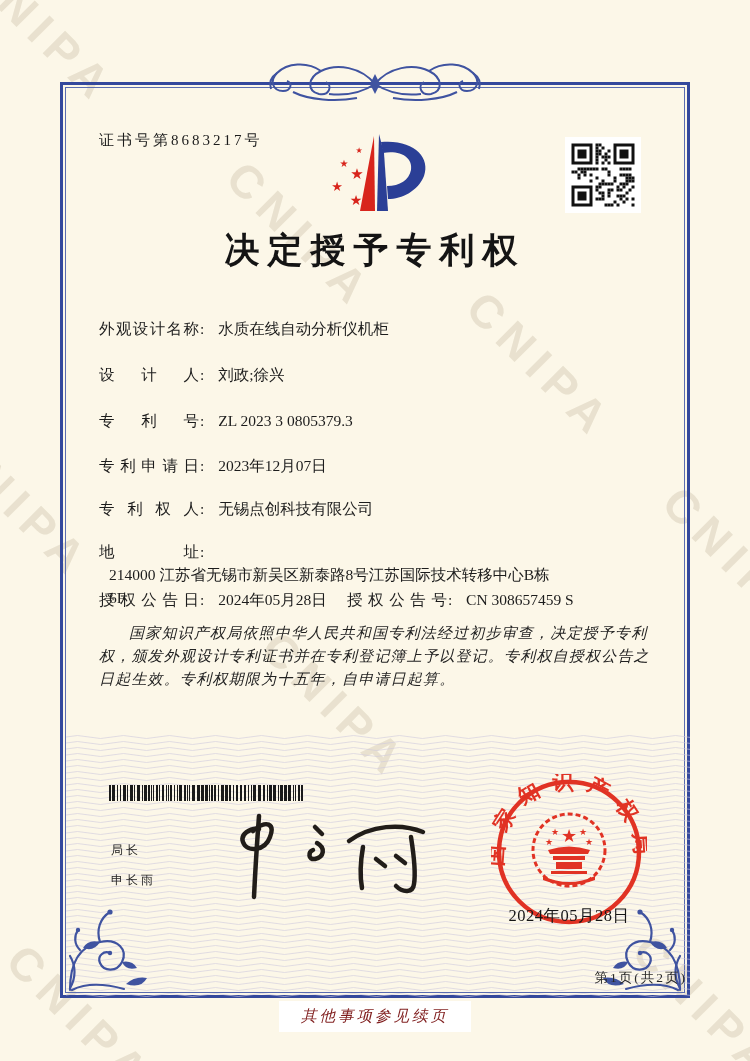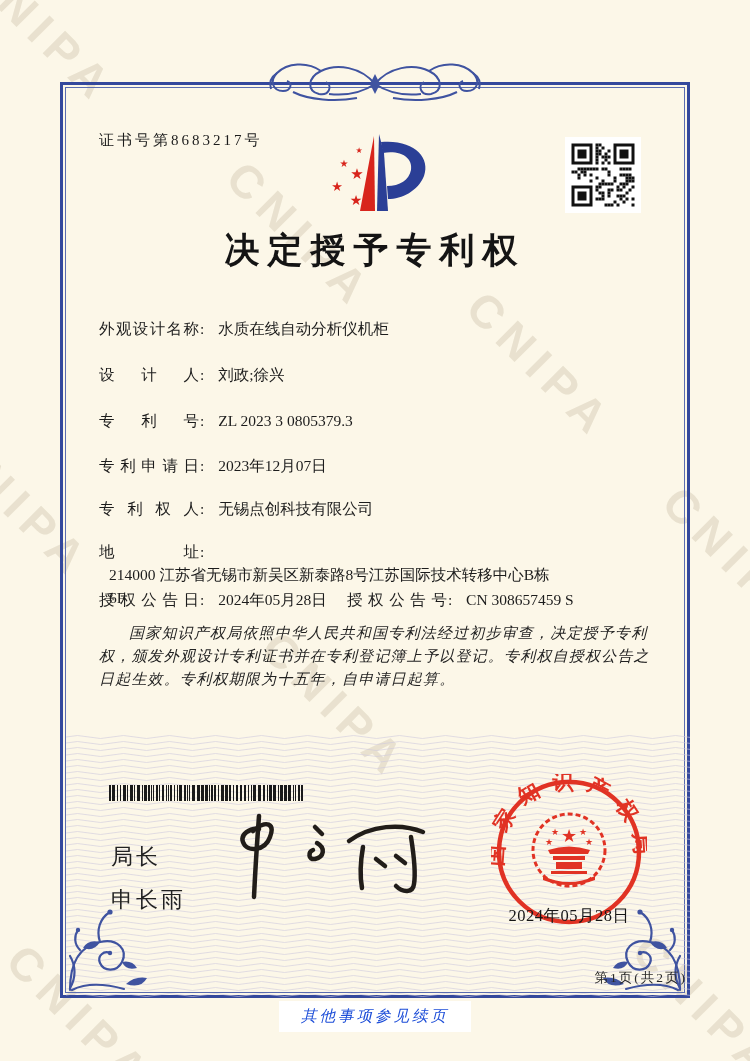--- a/index.html
+++ b/index.html
@@ -39,38 +39,38 @@
   .fvalue.addr{display:inline-block;width:442px;}
   .fpair{display:inline-block;}
   .paras{position:absolute;left:36px;width:560px;top:537px;z-index:2;}
   .paras p{
     margin:0 0 7px 0;font-size:15px;line-height:23px;letter-spacing:1.2px;
     text-indent:2em;font-style:italic;color:#222;
   }
   .barcode{position:absolute;left:46px;top:700px;z-index:2;}
   .director{
     position:absolute;left:48px;top:757px;z-index:2;
-    font-family:Liberation Sans, sans-serif;font-size:22px;letter-spacing:3px;color:#222;
+    font-family:Liberation Sans, sans-serif;font-size:12px;letter-spacing:3px;color:#222;
   }
   .director div{margin-bottom:13px;}
   .signature{position:absolute;left:150px;top:726px;z-index:5;}
   .signature path{fill:none;stroke:#211d19;stroke-width:4.5;stroke-linecap:round;stroke-linejoin:round;}
   .seal{position:absolute;left:428px;top:689px;width:156px;height:156px;z-index:6;opacity:.93;}
   .seal-date{
     position:absolute;left:428px;top:820px;width:156px;text-align:center;
     font-size:16.5px;color:#161616;z-index:7;letter-spacing:.5px;
   }
   .page-info{
     position:absolute;left:0;top:884px;width:100%;text-align:right;
     font-size:13.5px;letter-spacing:2px;color:#2a2a2a;z-index:4;
   }
   .cont-note{
     position:absolute;left:50%;top:1001px;transform:translateX(-50%);
     background:#ffffff;padding:5px 22px;font-size:15.5px;letter-spacing:3px;
-    font-style:italic;color:#1d4ed8;z-index:2;white-space:nowrap;
+    font-style:italic;color:#7f1d1d;z-index:2;white-space:nowrap;
   }
 </style>
 </head>
 <body>
 
 <div class="page">
 
   <span class="watermark" style="left:42px;top:30px">CNIPA</span>
   <span class="watermark" style="left:300px;top:235px">CNIPA</span>
   <span class="watermark" style="left:540px;top:365px">CNIPA</span>

